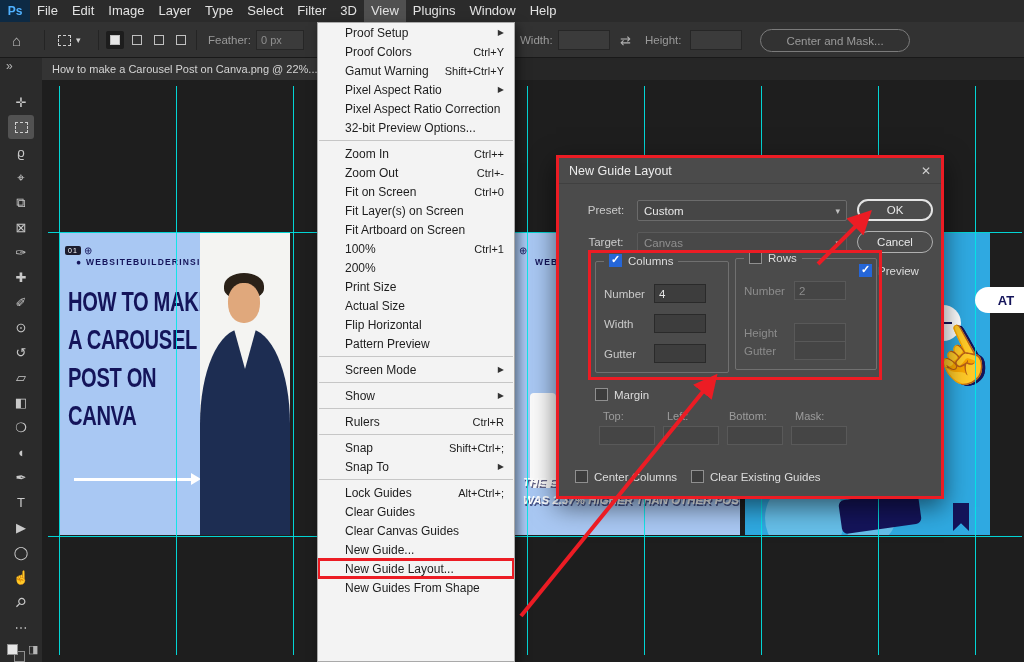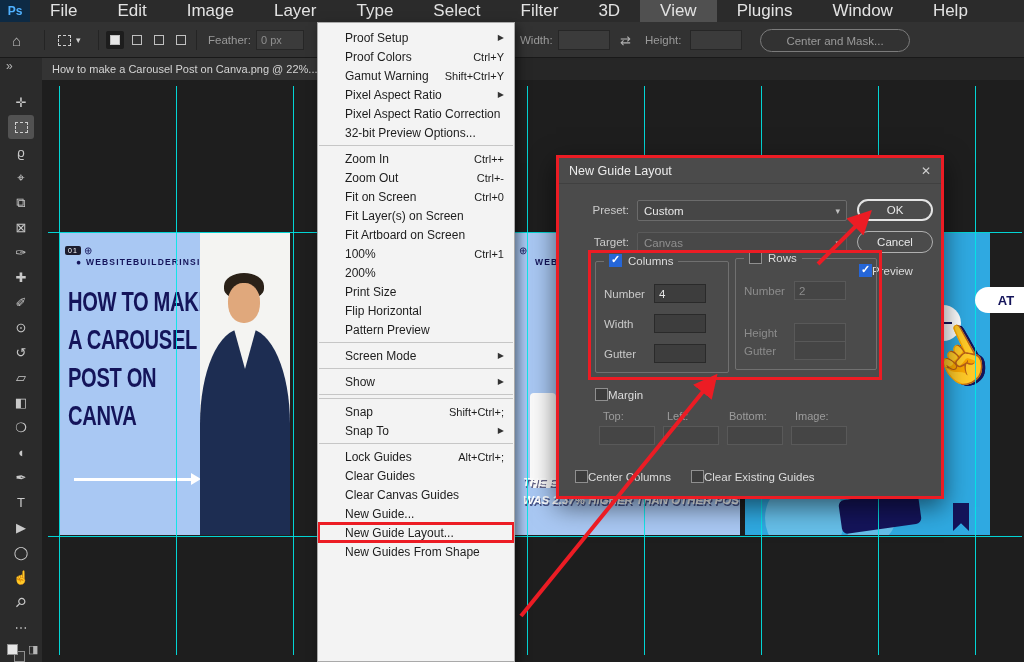--- a/index.html
+++ b/index.html
@@ -10,21 +10,21 @@
   html,body{width:1024px;height:662px;overflow:hidden;background:#1e1e1e;
     font-family:"Liberation Sans",sans-serif;-webkit-font-smoothing:antialiased}
   #app{position:relative;width:1024px;height:662px;background:#a16207}
 
   
   #menubar{position:absolute;left:0;top:0;width:1024px;height:22px;background:#2b2b2b;
     display:flex;align-items:center;z-index:5}
   #ps-logo{width:30px;height:22px;background:#0d2a44;color:#4fb1ff;font-weight:bold;
     font-size:12px;display:flex;align-items:center;justify-content:center}
   #menubar-items{display:flex;height:22px}
-  .mb-item{padding:0 20px;height:22px;line-height:22px;color:#e2e2e2;font-size:17px;white-space:nowrap}
+  .mb-item{padding:0 7px;height:22px;line-height:22px;color:#e2e2e2;font-size:13px;white-space:nowrap}
   .mb-item.active{background:#505050}
 
   
   #options-bar{position:absolute;top:22px;left:0;width:1024px;height:36px;background:#323232;
     border-bottom:1px solid #191919;z-index:4}
   .ob{position:absolute;top:0;height:36px;display:flex;align-items:center;color:#9a9a9a;font-size:11.5px}
   .ob-sep{position:absolute;top:8px;width:1px;height:20px;background:#242424}
   #home-icon{left:12px;font-size:15px;color:#bdbdbd}
   #tool-preset{left:58px;gap:5px;color:#cfcfcf}
   .dash-box{width:13px;height:11px;border:1px dashed #cfcfcf;display:inline-block}
@@ -91,21 +91,21 @@
   #clock::after{content:"";position:absolute;left:17px;top:17px;width:10px;height:2px;background:var(--navy)}
   #hand-cursor{position:absolute;left:182px;top:92px;font-size:54px;color:#fff;transform:rotate(-28deg);
     text-shadow:2px 2px 0 var(--navy)}
   #bookmark{position:absolute;left:208px;top:270px;width:16px;height:28px;background:var(--navy);
     clip-path:polygon(0 0,100% 0,100% 100%,50% 72%,0 100%)}
   #at-badge{position:absolute;left:933px;top:207px;width:62px;height:26px;background:#fff;border-radius:13px;
     color:var(--navy);font-weight:900;font-size:13px;display:flex;align-items:center;justify-content:center;z-index:7}
 
   
   #view-menu{position:absolute;left:317px;top:22px;width:198px;bottom:0;background:#f3f3f3;
-    border:1px solid #a9a9a9;box-shadow:3px 4px 10px rgba(0,0,0,.5);z-index:10;padding-top:5px;
+    border:1px solid #a9a9a9;box-shadow:3px 4px 10px rgba(0,0,0,.5);z-index:10;
     font-size:12px;color:#1d1d1d;overflow:hidden}
   .vm-item{height:19px;display:flex;align-items:center;padding:0 10px 0 27px;white-space:nowrap;position:relative}
   .vm-shortcut{margin-left:auto;font-size:11px}
   .vm-sub{margin-left:auto;font-size:8px;color:#333}
   .vm-sep{height:1px;background:#c6c6c6;margin:3px 1px}
   .vm-item.annotated{outline:3px solid var(--red);outline-offset:-2px}
 
   
   #dlg{position:absolute;left:556px;top:155px;width:388px;height:344px;background:var(--dlgbg);
     border:3px solid var(--red);z-index:12;box-shadow:0 8px 24px rgba(0,0,0,.55);color:#dedede;font-size:11.5px}
@@ -117,21 +117,21 @@
     display:flex;align-items:center;justify-content:space-between;padding:0 6px;font-size:11.5px;color:#e8e8e8}
   .ps-select .chev{font-size:9px;color:#c0c0c0;margin-left:6px}
   .ps-select.disabled{color:#8f8f8f;border-color:#5a5a5a;background:#484848}
   .ps-btn{position:absolute;width:76px;height:22px;border-radius:11px;background:var(--dlgbg);
     color:#e8e8e8;font-size:11.5px;display:flex;align-items:center;justify-content:center}
   #ok-btn{left:298px;top:41px;border:2px solid #e3e3e3}
   #cancel-btn{left:298px;top:73px;border:1px solid #b0b0b0}
   .cb{width:13px;height:13px;border:1px solid #8f8f8f;background:#3c3c3c;display:inline-block;position:relative;flex:none}
   .cb.checked{background:#2566d8;border-color:#2566d8}
   .cb.checked::after{content:"✓";position:absolute;left:1px;top:-2px;color:#fff;font-size:11px;font-weight:bold}
-  .cb-row{position:absolute;display:flex;align-items:center;font-size:11.5px;color:#dcdcdc}
+  .cb-row{position:absolute;display:flex;align-items:center;gap:6px;font-size:11.5px;color:#dcdcdc}
   .group{position:absolute;border:1px solid #707070;border-radius:2px}
   .group-legend{position:absolute;top:-8px;left:8px;background:var(--dlgbg);padding:0 5px;display:flex;
     align-items:center;gap:6px;font-size:11.5px;color:#dcdcdc}
   #grp-cols{left:36px;top:103px;width:134px;height:112px}
   #grp-rows{left:176px;top:100px;width:142px;height:112px}
   .grow{position:absolute;left:8px;display:flex;align-items:center}
   .grow label{width:44px;text-align:left;margin-right:6px;font-size:11.5px;color:#c9c9c9}
   .grow.disabled label{color:#8c8c8c}
   .ps-input{width:52px;height:19px;background:#3d3d3d;border:1px solid #2a2a2a;color:#e6e6e6;
     font-size:11.5px;padding:0 4px;font-family:inherit}
@@ -381,36 +381,43 @@
         <span class="vm-label">100%</span>
         <span class="vm-shortcut">Ctrl+1</span>
       </div>
       <div class="vm-item">
         <span class="vm-label">200%</span>
       </div>
       <div class="vm-item">
         <span class="vm-label">Print Size</span>
       </div>
       <div class="vm-item">
+        <span class="vm-label">Actual Size</span>
+      </div>
+      <div class="vm-item">
         <span class="vm-label">Flip Horizontal</span>
       </div>
       <div class="vm-item">
         <span class="vm-label">Pattern Preview</span>
       </div>
       <div class="vm-sep"></div>
       <div class="vm-item">
         <span class="vm-label">Screen Mode</span>
         <span class="vm-sub">▶</span>
       </div>
       <div class="vm-sep"></div>
       <div class="vm-item">
         <span class="vm-label">Show</span>
         <span class="vm-sub">▶</span>
       </div>
       <div class="vm-sep"></div>
+      <div class="vm-item">
+        <span class="vm-label">Rulers</span>
+        <span class="vm-shortcut">Ctrl+R</span>
+      </div>
       <div class="vm-sep"></div>
       <div class="vm-item">
         <span class="vm-label">Snap</span>
         <span class="vm-shortcut">Shift+Ctrl+;</span>
       </div>
       <div class="vm-item">
         <span class="vm-label">Snap To</span>
         <span class="vm-sub">▶</span>
       </div>
       <div class="vm-sep"></div>
@@ -432,28 +439,28 @@
       </div>
       <div class="vm-item">
         <span class="vm-label">New Guides From Shape</span>
       </div>
     </div>
 
   <div id="dlg">
     <div id="dlg-title">New Guide Layout</div>
     <div id="dlg-close">✕</div>
 
-    <div class="dlbl" style="left:24px;top:46px;width:46px;text-align:right">Preset:</div>
+    <div class="dlbl" style="left:24px;top:46px;width:46px;text-align:center">Preset:</div>
     <div class="ps-select" style="left:78px;top:42px;width:210px">
       <span>Custom</span>
       <span class="chev">▾</span>
     </div>
     <div class="ps-btn" id="ok-btn">OK</div>
 
-    <div class="dlbl" style="left:24px;top:78px;width:46px;text-align:right">Target:</div>
+    <div class="dlbl" style="left:24px;top:78px;width:46px;text-align:center">Target:</div>
     <div class="ps-select disabled" style="left:78px;top:74px;width:210px">
       <span>Canvas</span>
       <span class="chev">▾</span>
     </div>
     <div class="ps-btn" id="cancel-btn">Cancel</div>
 
     <div class="cb-row" style="left:300px;top:106px">
       <span class="cb checked"></span>
       <span>Preview</span>
     </div>
@@ -496,21 +503,21 @@
       </div>
     </div>
 
     <div class="cb-row" style="left:36px;top:230px">
       <span class="cb"></span>
       <span>Margin</span>
     </div>
     <div class="mlbl" style="left:44px;top:252px">Top:</div>
     <div class="mlbl" style="left:108px;top:252px">Left:</div>
     <div class="mlbl" style="left:170px;top:252px">Bottom:</div>
-    <div class="mlbl" style="left:236px;top:252px">Image:</div>
+    <div class="mlbl" style="left:236px;top:252px">Mask:</div>
     <input class="ps-input minput" disabled="" style="left: 40px; top: 268px;" value="">
     <input class="ps-input minput" disabled="" style="left: 104px; top: 268px;" value="">
     <input class="ps-input minput" disabled="" style="left: 168px; top: 268px;" value="">
     <input class="ps-input minput" disabled="" style="left: 232px; top: 268px;" value="">
 
     <div class="cb-row" style="left:16px;top:312px">
       <span class="cb"></span>
       <span>Center Columns</span>
     </div>
     <div class="cb-row" style="left:132px;top:312px">

